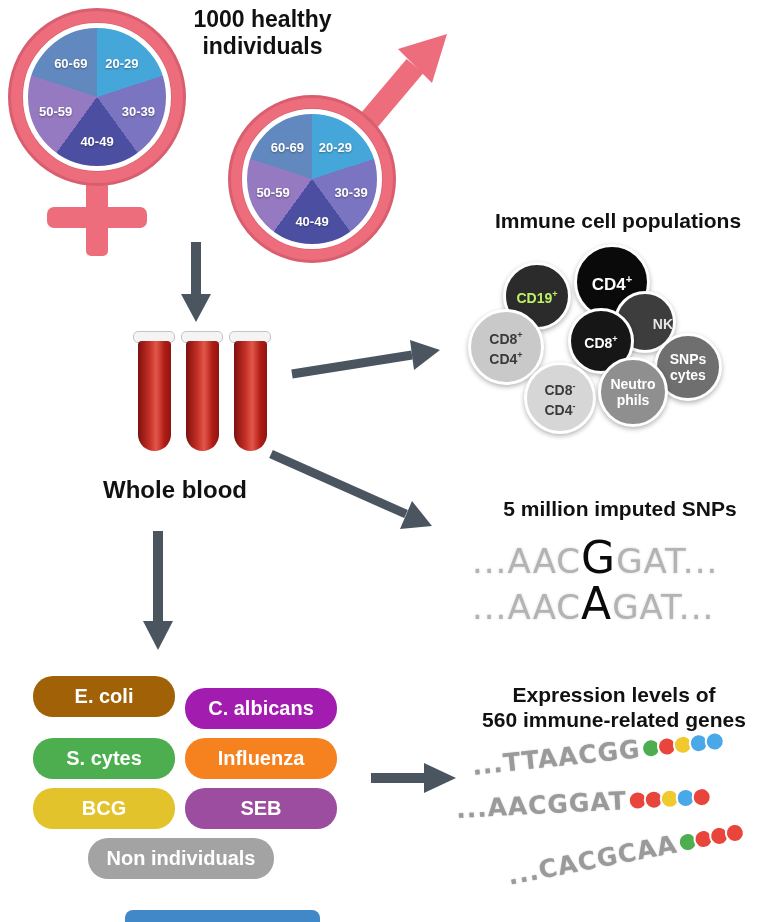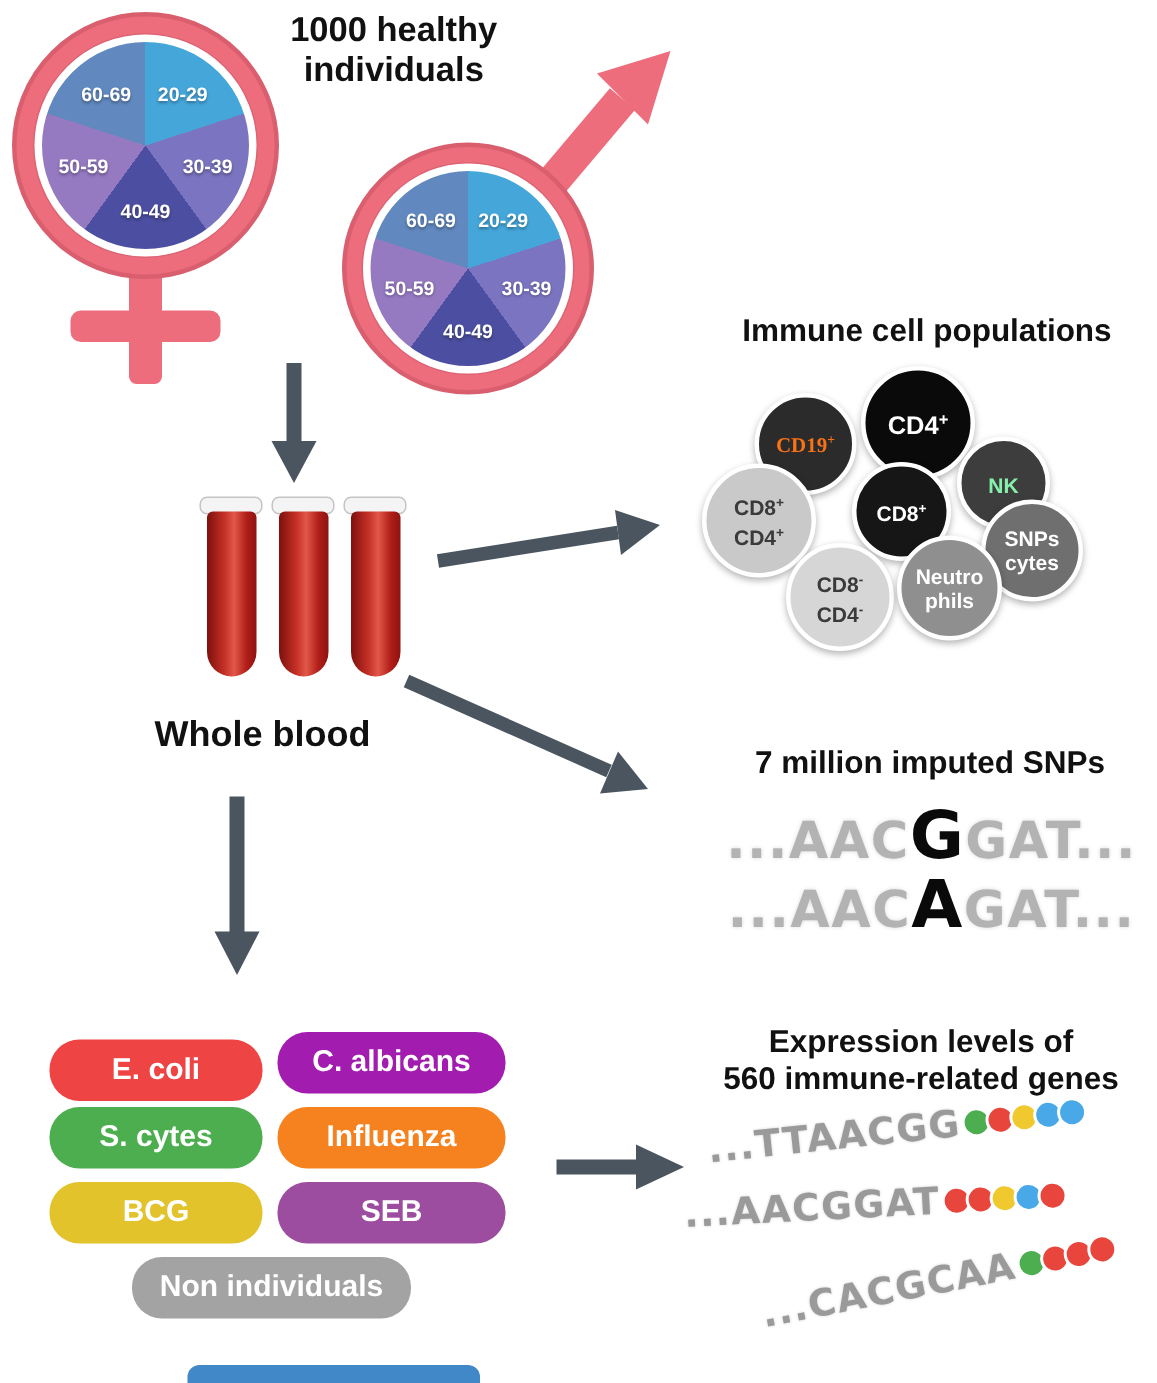--- a/index.html
+++ b/index.html
@@ -21,21 +21,21 @@
   .tube-cap { width:42px; height:12px; background:#f4f4f4; border:1px solid #c4c4c4; border-radius:5px; }
   .tube-body { width:33px; height:110px; margin:-2px auto 0; border-radius:4px 4px 17px 17px;
                background:linear-gradient(90deg,#7e100d 0%,#c43026 35%,#e2574a 55%,#b01d17 80%,#8e1410 100%); }
 
   
   .cell { position:absolute; border-radius:50%; border:3px solid #ffffff; display:flex; align-items:center; justify-content:center;
           text-align:center; font-weight:bold; font-size:14px; line-height:16px; box-shadow:0 2px 5px rgba(0,0,0,0.30); }
   .cell sup { font-size:0.65em; }
 
   
-  .snp-line { position:absolute; left:472px; width:298px; text-align:center; font-weight:bold; font-size:34px;
+  .snp-line { position:absolute; left:472px; width:298px; text-align:left; font-weight:normal; font-size:34px;
               color:#b3b3b3; letter-spacing:1px; text-shadow:0 0 3px #d9d9d9; font-family:"DejaVu Sans",sans-serif; }
   .snp-line .variant { color:#0a0a0a; font-size:44px; text-shadow:none; }
 
   
   .pill { position:absolute; height:41px; border-radius:20px; color:#ffffff; font-weight:bold; font-size:20px;
           display:flex; align-items:center; justify-content:center; }
   .pill-partial { position:absolute; left:125px; top:910px; width:195px; height:12px; border-radius:8px 8px 0 0; }
 
   
   .gene-row { position:absolute; display:flex; align-items:center; transform-origin:left center; }
@@ -110,36 +110,36 @@
     <polygon points="166,76 134,79 146,51" fill="#4a5560"></polygon>
   </svg>
 
   <svg class="arrow" style="left:140px;top:528px;" width="36" height="125">
     <line x1="18" y1="3" x2="18" y2="95" stroke="#4a5560" stroke-width="10"></line>
     <polygon points="18,122 3,93 33,93" fill="#4a5560"></polygon>
   </svg>
 
   <div class="heading" style="left:468px;top:208px;width:300px;">Immune cell populations</div>
 
-  <div class="cell" style="left: 503px; top: 262px; width: 68px; height: 68px; background-color: rgb(43, 43, 43); color: #f97316; font-family: Liberation Serif, serif;">
+  <div class="cell" style="left: 503px; top: 262px; width: 68px; height: 68px; background-color: rgb(43, 43, 43); color: #bef264;">
     <div><span>CD19</span><sup>+</sup></div>
   </div>
 
   <div class="cell" style="left: 574px; top: 244px; width: 76px; height: 76px; font-size: 17px; background-color: rgb(10, 10, 10); color: rgb(255, 255, 255);">
     <div><span>CD4</span><sup>+</sup></div>
   </div>
 
   <div class="cell" style="left: 468px; top: 309px; width: 76px; height: 76px; background-color: rgb(201, 201, 201); color: rgb(58, 58, 58);">
     <div>
       <div><span>CD8</span><sup>+</sup></div>
       <div><span>CD4</span><sup>+</sup></div>
     </div>
   </div>
 
-  <div class="cell" style="left: 638px; top: 291px; width: 62px; height: 62px; background-color: rgb(61, 61, 61); color: #86efac;">
+  <div class="cell" style="left: 614px; top: 291px; width: 62px; height: 62px; background-color: rgb(61, 61, 61); color: #e5e5e5; justify-content: flex-end;">
     <div><span>NK</span><sup></sup></div>
   </div>
 
   <div class="cell" style="left: 568px; top: 308px; width: 66px; height: 66px; background-color: rgb(22, 22, 22); color: rgb(255, 255, 255);">
     <div><span>CD8</span><sup>+</sup></div>
   </div>
 
   <div class="cell" style="left: 524px; top: 362px; width: 72px; height: 72px; background-color: rgb(214, 214, 214); color: rgb(58, 58, 58);">
     <div>
       <div><span>CD8</span><sup>-</sup></div>
@@ -154,30 +154,30 @@
     </div>
   </div>
 
   <div class="cell" style="left: 598px; top: 357px; width: 70px; height: 70px; background-color: rgb(143, 143, 143); color: rgb(255, 255, 255);">
     <div>
       <div><span>Neutro</span></div>
       <div><span>phils</span></div>
     </div>
   </div>
 
-  <div class="heading" style="left:470px;top:496px;width:300px;">7 million imputed SNPs</div>
+  <div class="heading" style="left:470px;top:496px;width:300px;">5 million imputed SNPs</div>
 
   <div class="snp-line" style="top:532px;">
     <span>...AAC</span><span class="variant">G</span><span>GAT...</span>
   </div>
   <div class="snp-line" style="top:578px;">
     <span>...AAC</span><span class="variant">A</span><span>GAT...</span>
   </div>
 
-  <div class="pill" style="left: 33px; top: 693px; width: 142px; background-color: #ef4444;">E. coli</div>
+  <div class="pill" style="left: 33px; top: 676px; width: 142px; background-color: #a16207;">E. coli</div>
   <div class="pill" style="left: 185px; top: 688px; width: 152px; background-color: #a21caf;">C. albicans</div>
   <div class="pill" style="left: 33px; top: 738px; width: 142px; background-color: rgb(76, 174, 79);">S. cytes</div>
   <div class="pill" style="left: 185px; top: 738px; width: 152px; background-color: rgb(245, 130, 31);">Influenza</div>
   <div class="pill" style="left: 33px; top: 788px; width: 142px; background-color: rgb(226, 195, 43);">BCG</div>
   <div class="pill" style="left: 185px; top: 788px; width: 152px; background-color: rgb(156, 77, 159);">SEB</div>
   <div class="pill" style="left: 88px; top: 838px; width: 186px; background-color: rgb(163, 163, 163);">Non individuals</div>
   <div class="pill-partial" style="background-color: rgb(64, 136, 200);"></div>
 
   <svg class="arrow" style="left:366px;top:758px;" width="95" height="40">
     <line x1="5" y1="20" x2="60" y2="20" stroke="#4a5560" stroke-width="10"></line>

